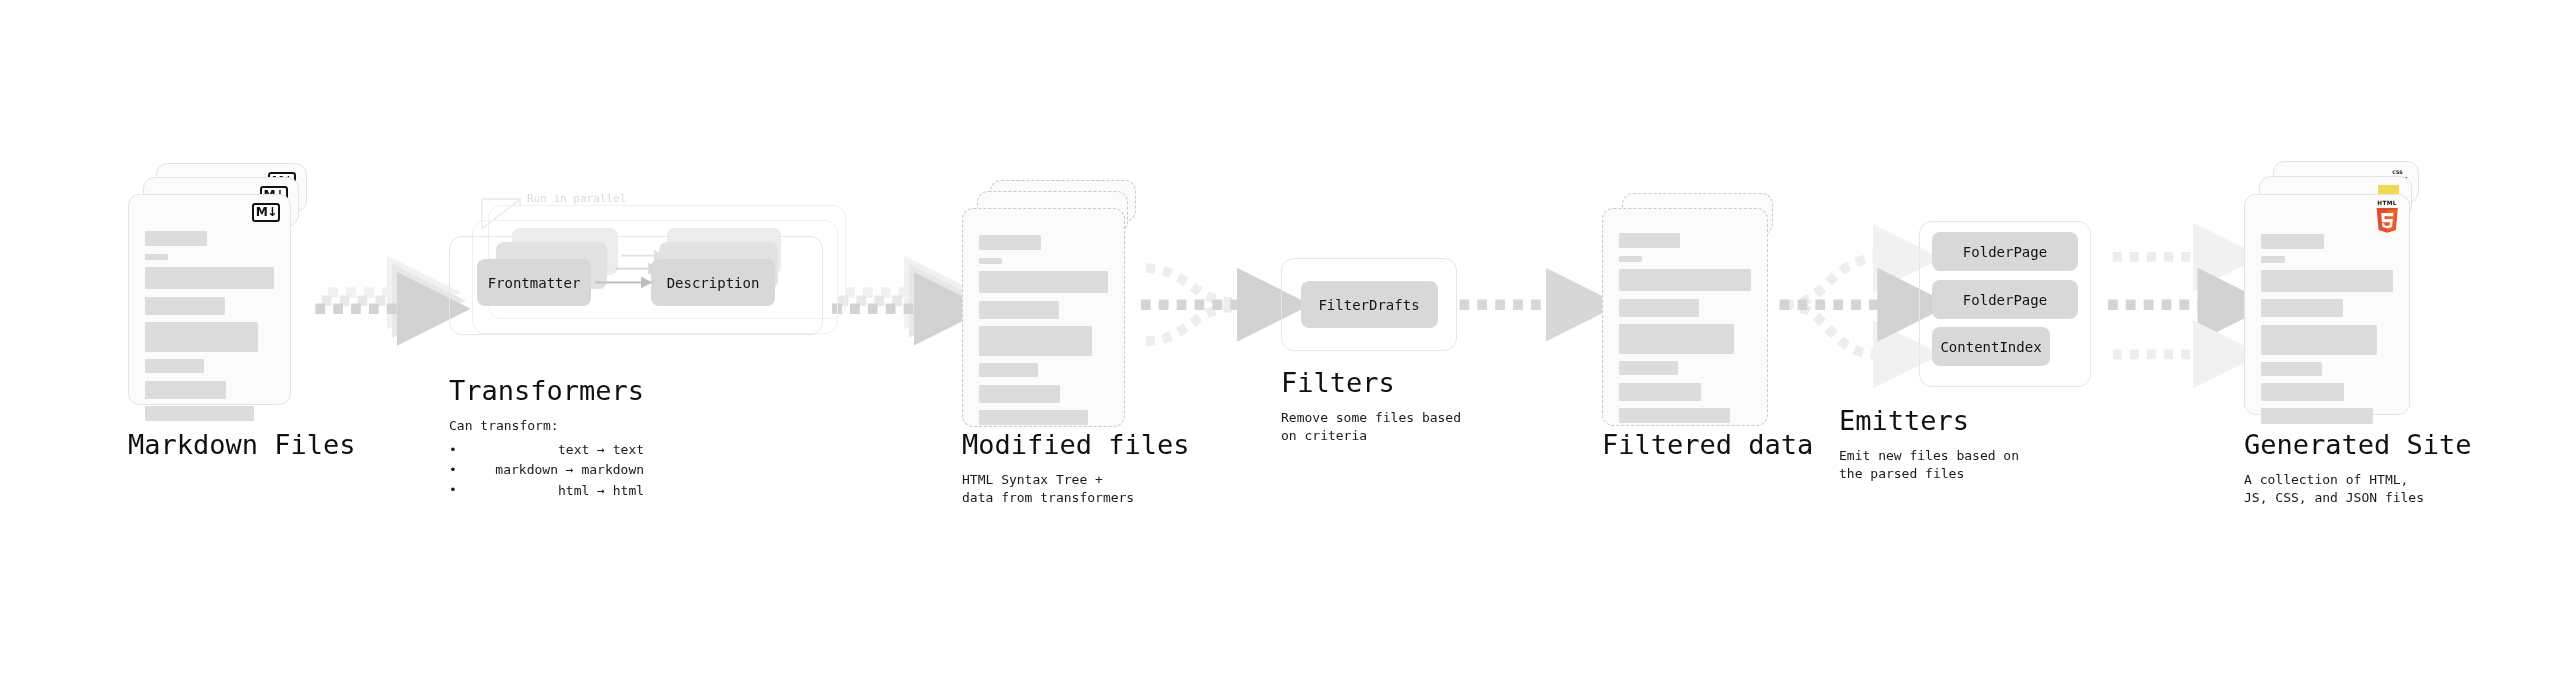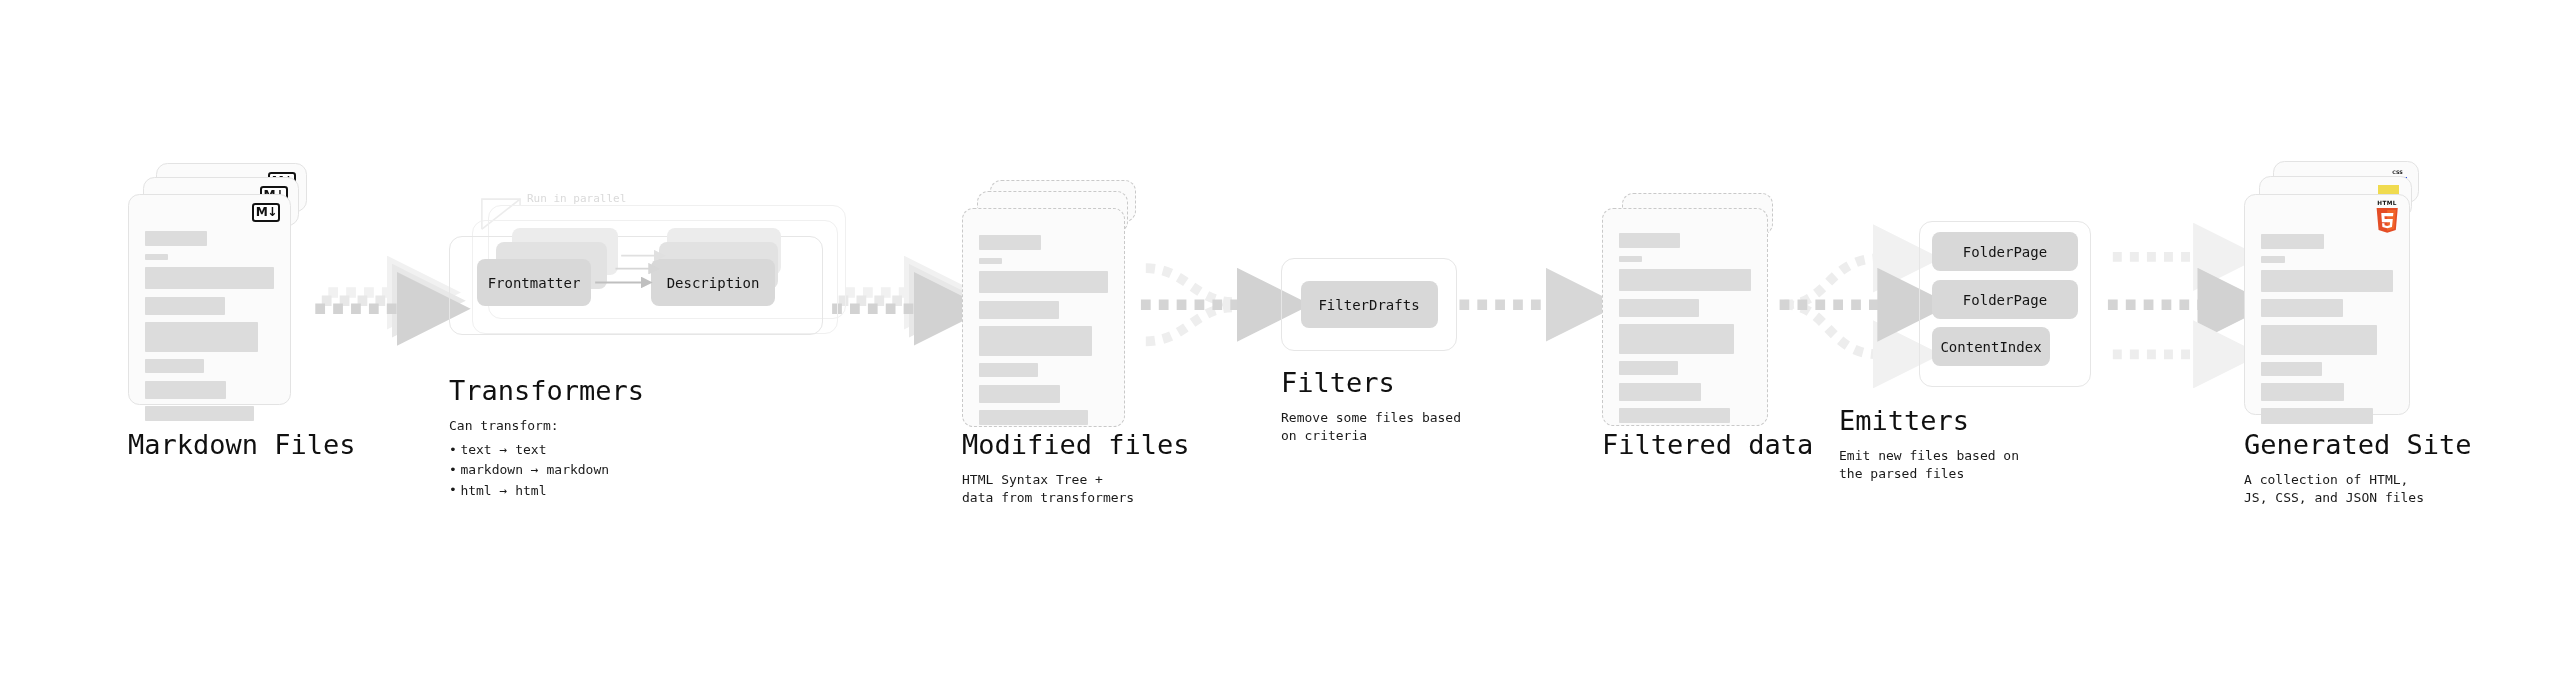--- a/index.html
+++ b/index.html
@@ -59,21 +59,21 @@
   .cap-title {
     font-size: 27px; color: #101010; white-space: nowrap;
     font-family: "DejaVu Sans Mono", "Liberation Mono", monospace;
   }
   .cap-sub {
     margin-top: 10.6px; font-size: 13px; color: #1a1a1a; line-height: 1.45;
     white-space: pre-line;
     font-family: "DejaVu Sans Mono", "Liberation Mono", monospace;
   }
   .cap-list { margin-top: 4.9px; font-size: 13px; color: #1a1a1a; line-height: 1.55; }
-  .cap-list .li { padding-left: 11.4px; position: relative; white-space: nowrap; }
+  .cap-list .li { padding-left: 11.4px; position: relative; white-space: nowrap; text-align: right; }
   .cap-list .li:before {
     content: "\2022"; position: absolute; left: 0; top: -0.8px; color: #1a1a1a;
   }
 
   
   .panel {
     position: absolute;
     border: 1.6px solid #e6e6e6;
     border-radius: 13px;
     background: rgba(255,255,255,0.0);

